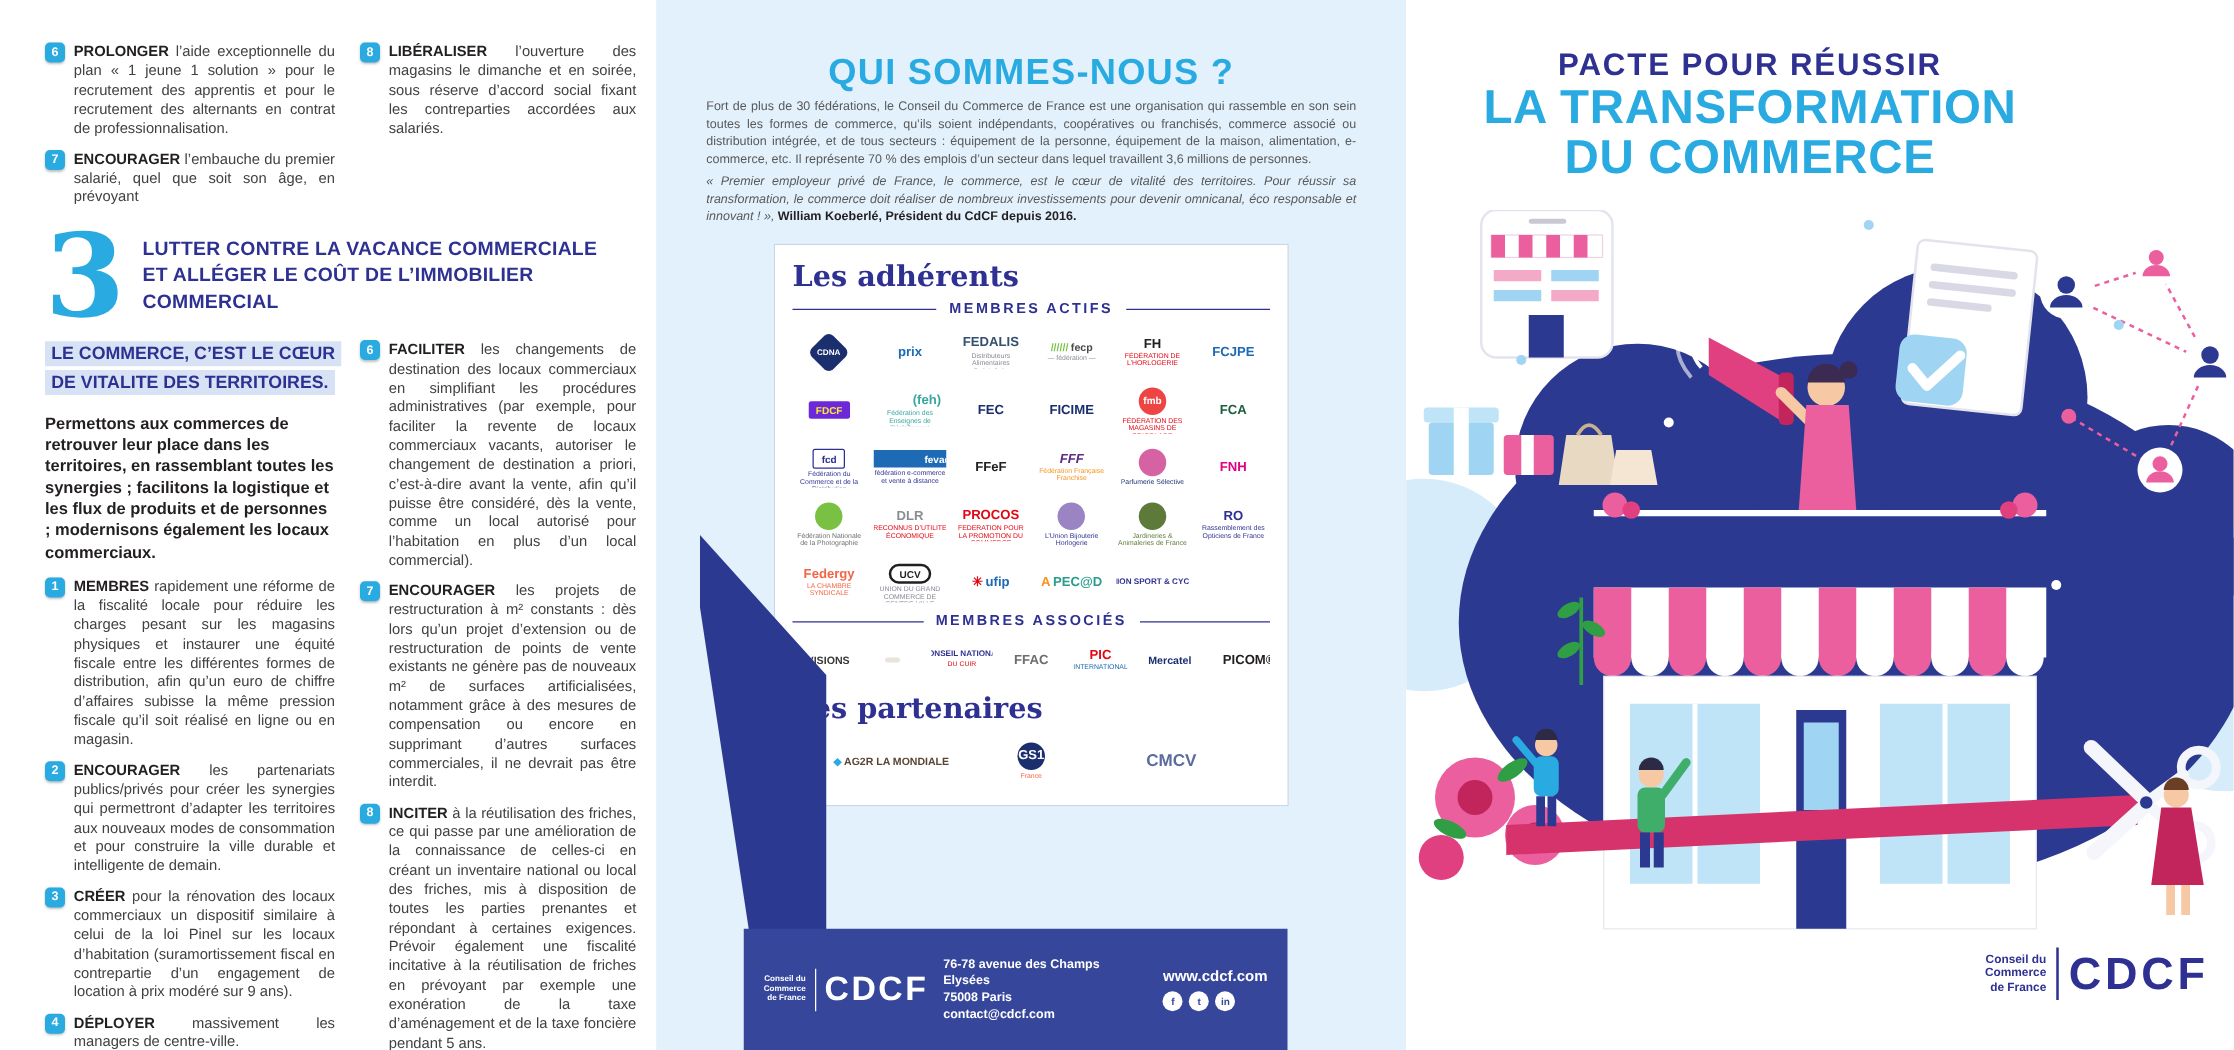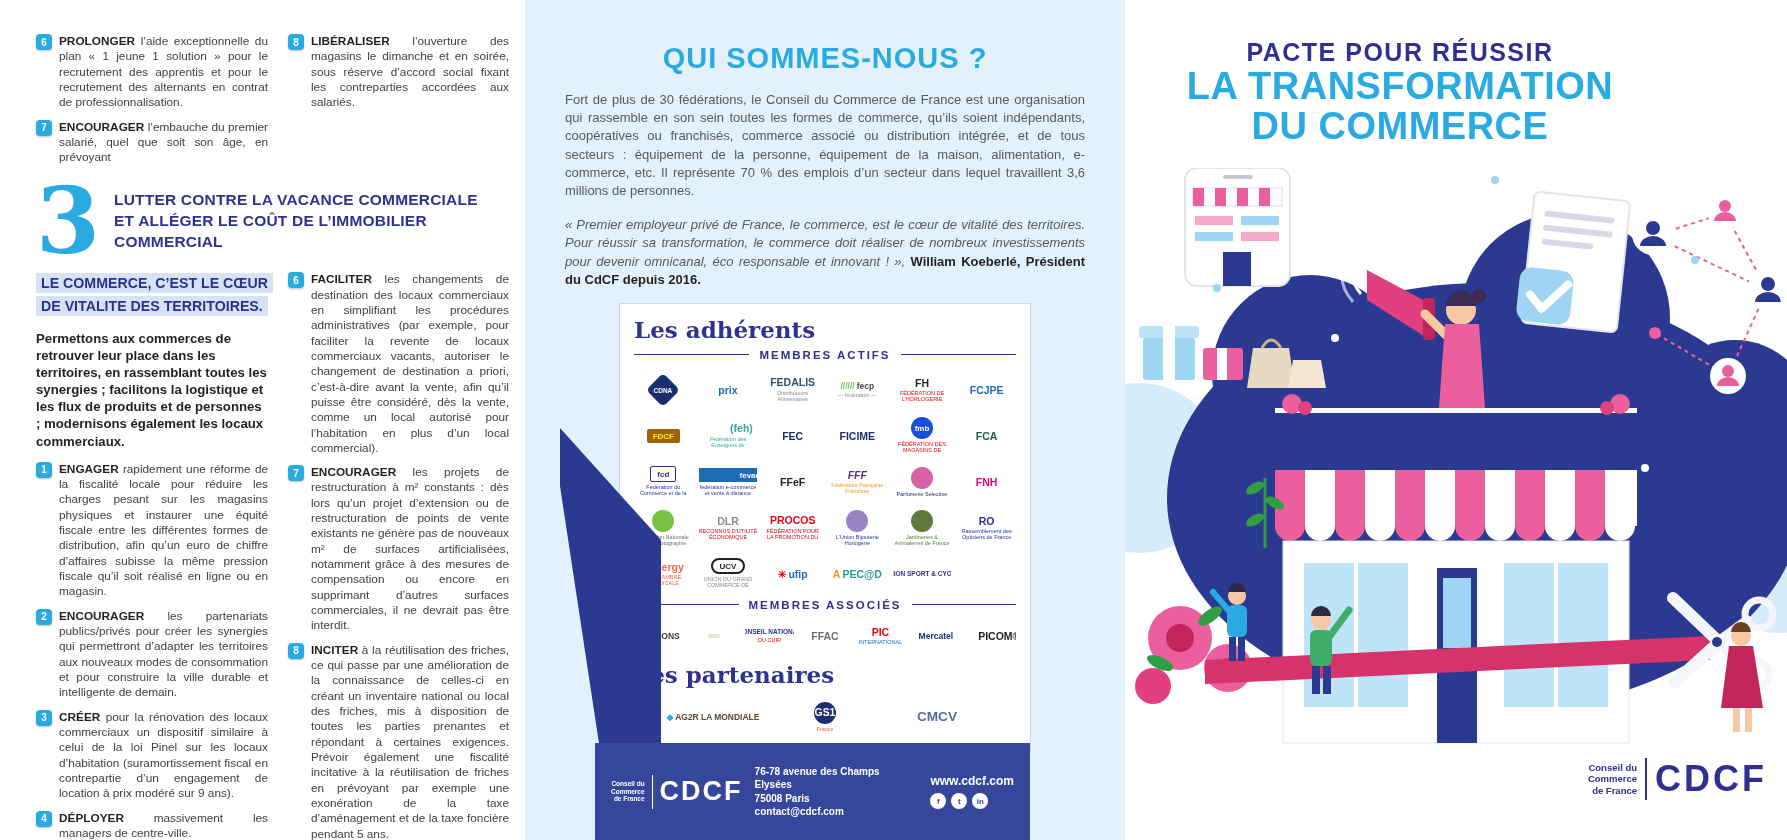--- a/index.html
+++ b/index.html
@@ -22,21 +22,21 @@
   .big-num{font-family:"DejaVu Serif",serif;font-weight:bold;font-size:92px;line-height:.8;
            color:#29abe2;}
   .sec-title{font-size:15.5px;font-weight:bold;color:#2e3192;line-height:1.35;letter-spacing:.2px;}
   .hl{display:inline;background:#d7e2f4;color:#2e3192;font-weight:bold;font-size:14.2px;
       line-height:1.6;padding:2px 5px;box-decoration-break:clone;-webkit-box-decoration-break:clone;}
   .intro{font-size:13.2px;font-weight:bold;color:#231f20;line-height:1.3;margin:12px 0 12px 0;}
   
   #middle{left:525px;width:600px;background:#e2f1fb;}
   #middle h1{margin:42px 0 0 0;text-align:center;font-size:29px;font-weight:800;
              color:#29abe2;letter-spacing:1px;}
-  .mid-par{width:520px;margin:16px auto 0 auto;font-size:13px;line-height:1.4;
+  .mid-par{width:520px;margin:4px auto 0 auto;font-size:10px;line-height:1.4;
            text-align:justify;color:#58595b;}
   .mid-quote{font-style:italic;}
   .mid-quote b{font-style:normal;color:#231f20;}
   #card{position:relative;z-index:1;width:412px;margin:14px auto 0 auto;background:#fff;
         border:1px solid #c9d6ea;padding:10px 14px 12px 14px;box-sizing:border-box;}
   .serif-title{font-family:"DejaVu Serif",serif;font-weight:bold;color:#2e3192;
                text-align:left;font-size:23px;margin:2px 0 6px 0;}
   .divider{display:flex;align-items:center;gap:10px;margin:4px 0 8px 0;}
   .divider .line{flex:1;height:1px;background:#2e3192;}
   .divider .dlabel{font-size:11.5px;font-weight:bold;color:#2e3192;letter-spacing:2px;}
@@ -114,21 +114,21 @@
       <div>ET ALLÉGER LE COÛT DE L’IMMOBILIER COMMERCIAL</div>
     </div>
   </div>
   <div class="cols">
     <div class="c1">
       <div><span class="hl">LE COMMERCE, C’EST LE CŒUR DE VITALITE DES TERRITOIRES.</span></div>
       <p class="intro">Permettons aux commerces de retrouver leur place dans les territoires, en rassemblant toutes les synergies ; facilitons la logistique et les flux de produits et de personnes ; modernisons également les locaux commerciaux.</p>
       <div id="col1">
           <div class="point">
             <span class="badge">1</span>
-            <p><b>ENGAGER</b> rapidement une réforme de la fiscalité locale pour réduire les charges pesant sur les magasins physiques et instaurer une équité fiscale entre les différentes formes de distribution, afin qu’un euro de chiffre d’affaires subisse la même pression fiscale qu’il soit réalisé en ligne ou en magasin.</p>
+            <p><b>MEMBRES</b> rapidement une réforme de la fiscalité locale pour réduire les charges pesant sur les magasins physiques et instaurer une équité fiscale entre les différentes formes de distribution, afin qu’un euro de chiffre d’affaires subisse la même pression fiscale qu’il soit réalisé en ligne ou en magasin.</p>
           </div>
           <div class="point">
             <span class="badge">2</span>
             <p><b>ENCOURAGER</b> les partenariats publics/privés pour créer les synergies qui permettront d’adapter les territoires aux nouveaux modes de consommation et pour construire la ville durable et intelligente de demain.</p>
           </div>
           <div class="point">
             <span class="badge">3</span>
             <p><b>CRÉER</b> pour la rénovation des locaux commerciaux un dispositif similaire à celui de la loi Pinel sur les locaux d’habitation (suramortissement fiscal en contrepartie d’un engagement de location à prix modéré sur 9 ans).</p>
           </div>
           <div class="point">
@@ -184,34 +184,34 @@
           <span class="lcap">— fédération —</span>
         </div>
         <div class="cell">
           <span class="lmain" style="font-size: 10.5px;"><span style="color: rgb(35, 31, 32);">FH</span></span>
           <span class="lcap" style="color: rgb(227, 6, 19);">FÉDÉRATION DE L’HORLOGERIE</span>
         </div>
         <div class="cell">
           <span class="lmain" style="font-size: 10.5px;"><span style="color: rgb(29, 106, 181);">FCJPE</span></span>
         </div>
         <div class="cell">
-          <span class="sh-box" style="background: #a16207;"><span class="inner" style="color: rgb(249, 236, 49); font-weight: bold; font-size: 8px;">FDCF</span></span>
+          <span class="sh-box" style="background: #6d28d9;"><span class="inner" style="color: rgb(249, 236, 49); font-weight: bold; font-size: 8px;">FDCF</span></span>
         </div>
         <div class="cell">
           <span class="lmain" style="font-size: 10.5px; padding-left: 27px;"><span style="color: rgb(58, 166, 160);">(feh)</span></span>
           <span class="lcap" style="color: rgb(58, 166, 160);">Fédération des Enseignes de l’Habillement</span>
         </div>
         <div class="cell">
           <span class="lmain" style="font-size: 10.5px;"><span style="color: rgb(27, 47, 110);">FEC</span></span>
         </div>
         <div class="cell">
           <span class="lmain" style="font-size: 10.5px;"><span style="color: rgb(27, 47, 110);">FICIME</span></span>
         </div>
         <div class="cell">
-          <span class="sh-circle" style="background: #1d4ed8;">
+          <span class="sh-circle" style="background: #ef4444;">
             <span class="inner" style="color: rgb(255, 255, 255); font-weight: bold; font-size: 8px;">fmb</span>
           </span>
           <span class="lcap" style="color: rgb(227, 6, 19);">FÉDÉRATION DES MAGASINS DE BRICOLAGE</span>
         </div>
         <div class="cell">
           <span class="lmain" style="font-size: 10.5px;"><span style="color: rgb(30, 95, 62);">FCA</span></span>
         </div>
         <div class="cell">
           <span class="sh-box" style="background: rgb(255, 255, 255); border: 1px solid rgb(46, 49, 146);"><span class="inner" style="color: rgb(46, 49, 146); font-weight: bold; font-size: 8px;">fcd</span></span>
           <span class="lcap" style="color: rgb(46, 49, 146);">Fédération du Commerce et de la Distribution</span>

